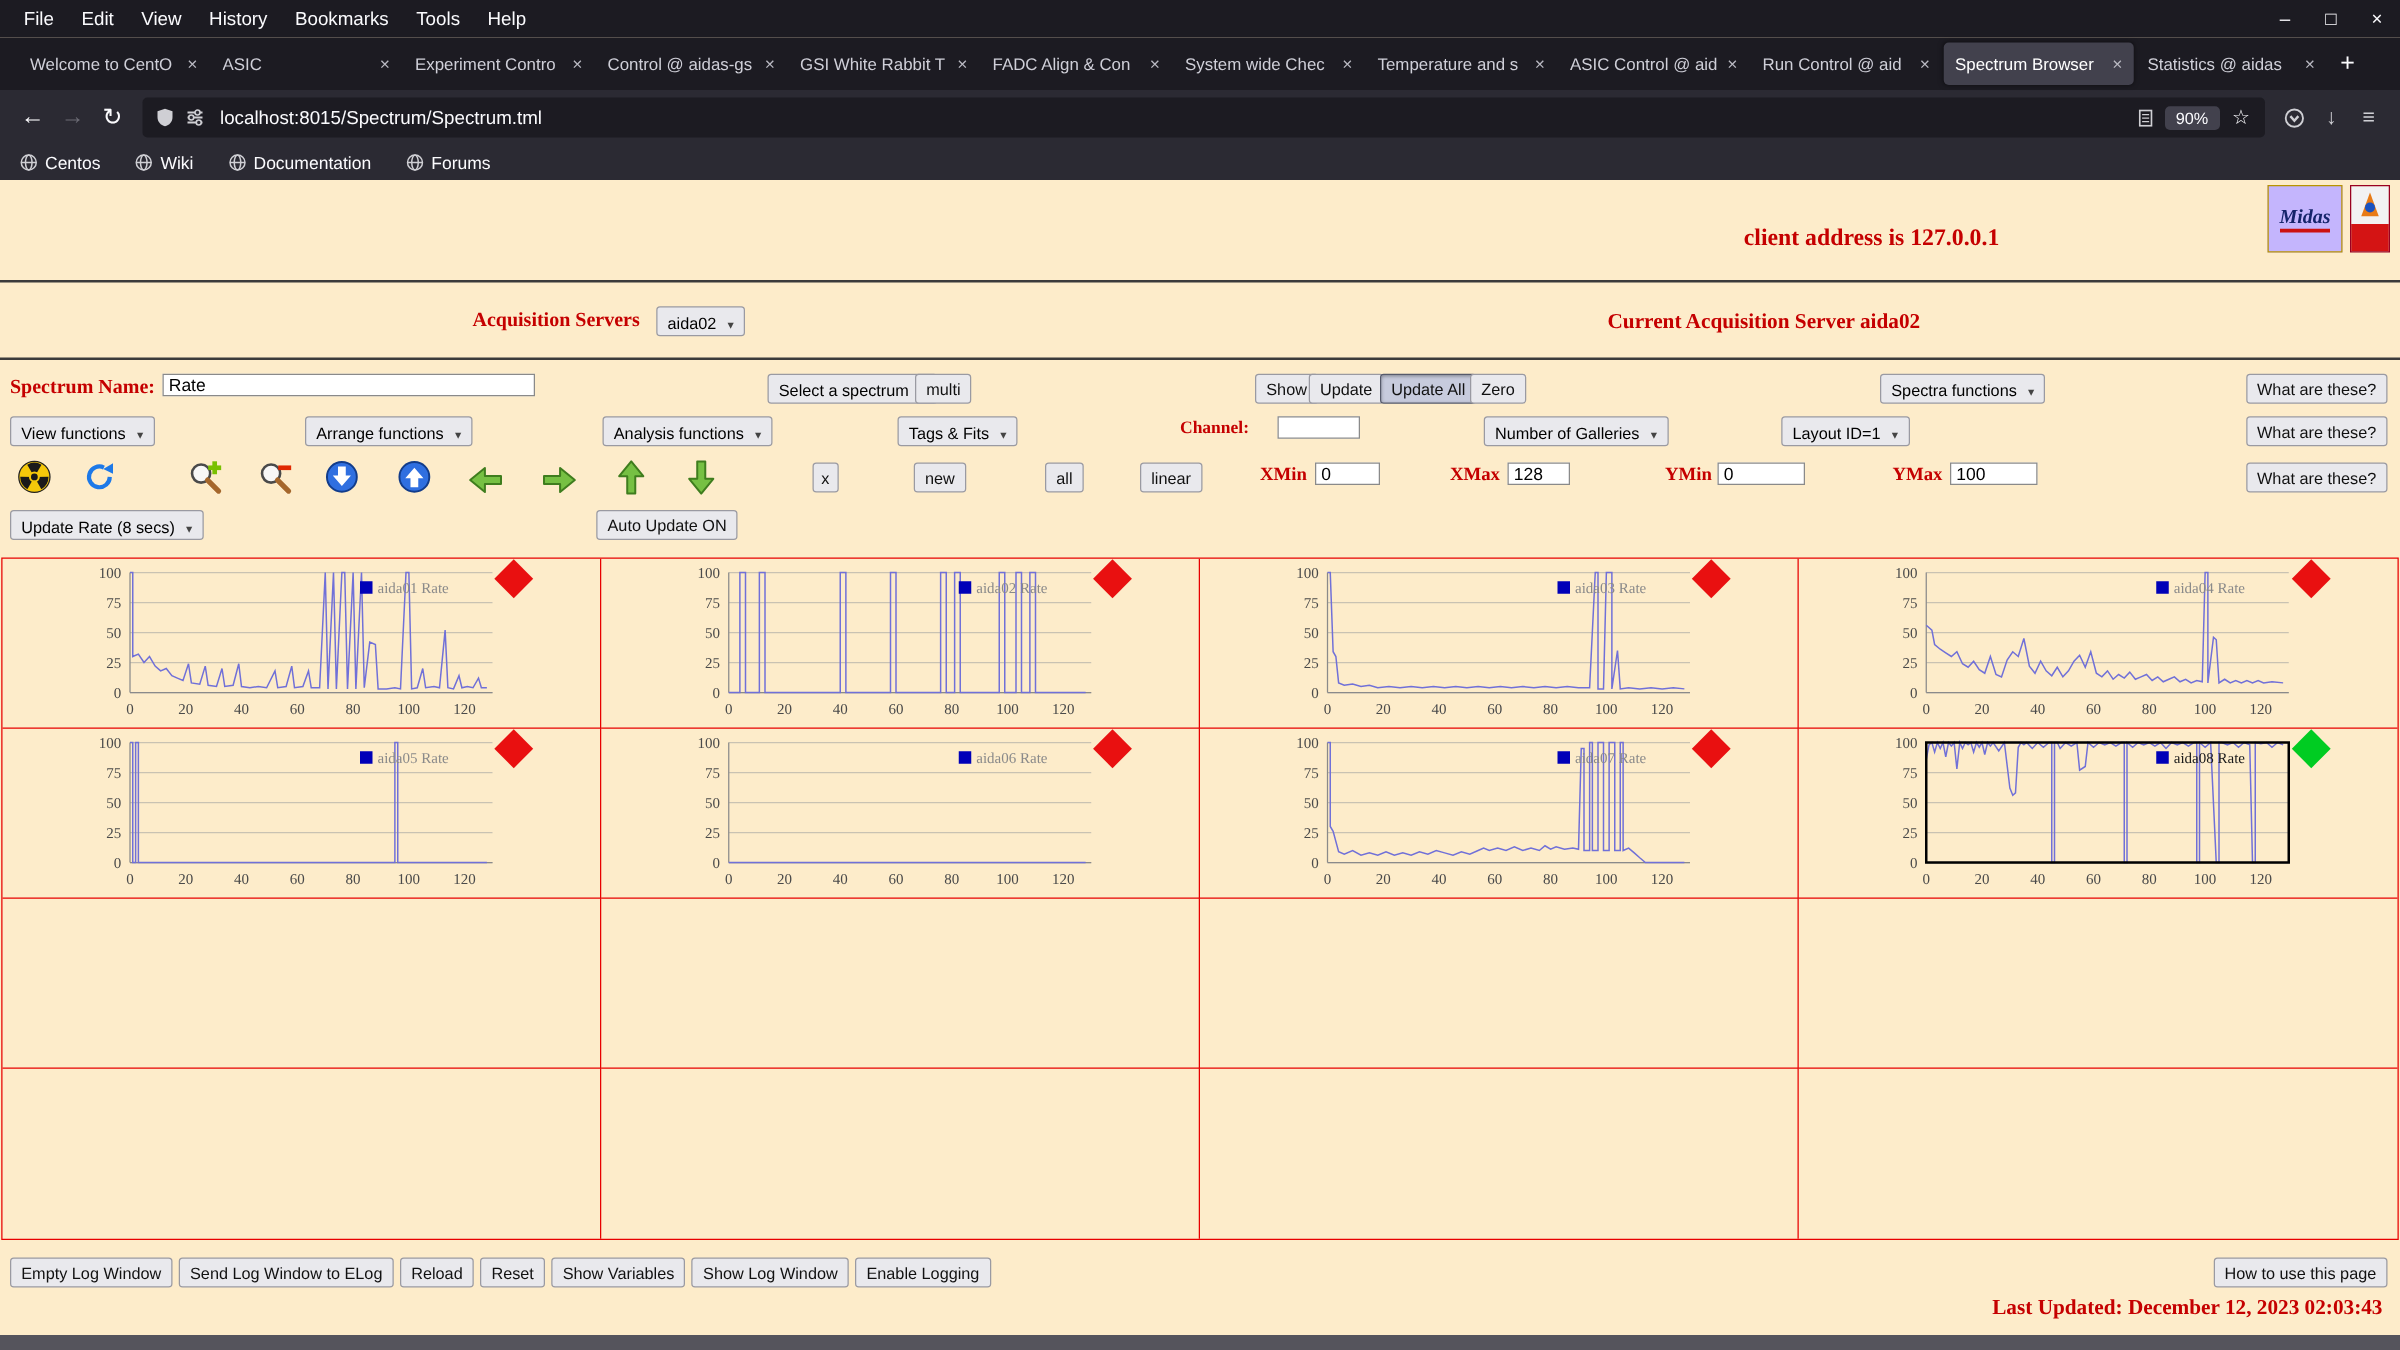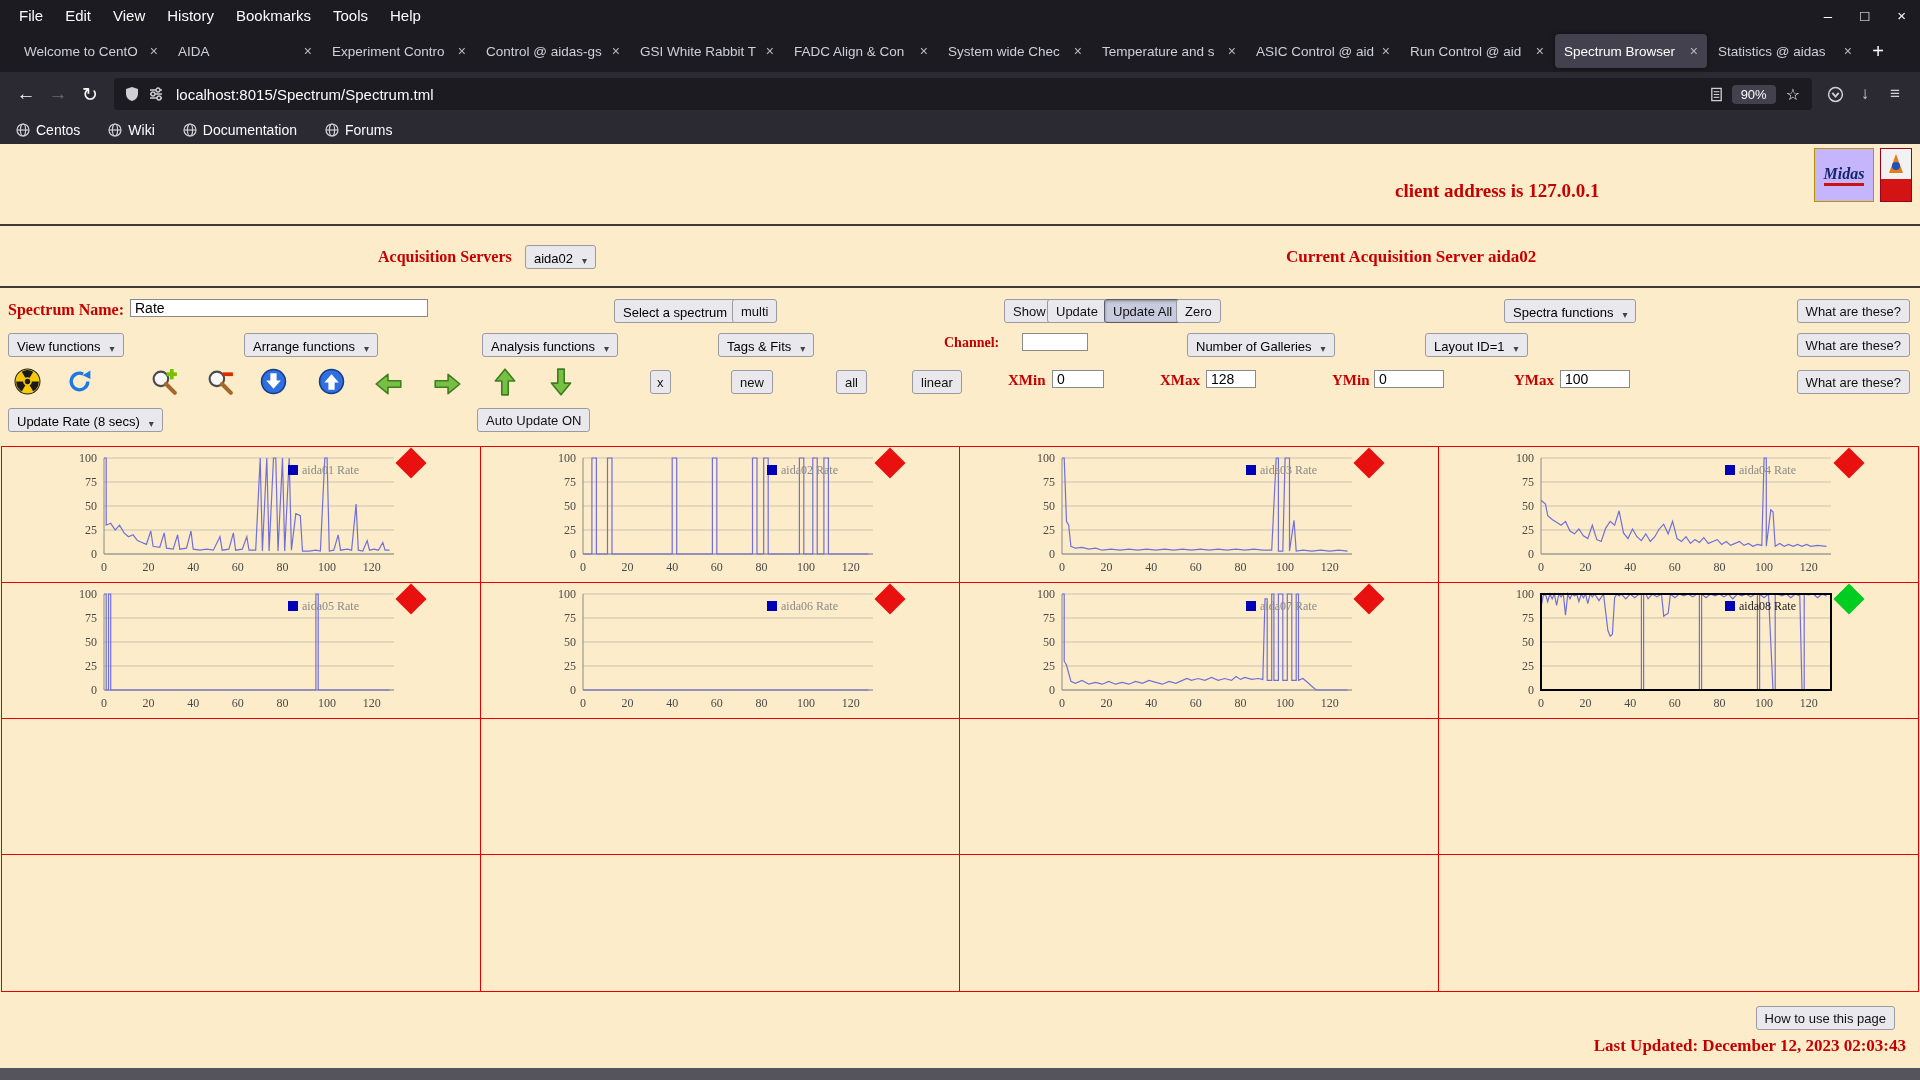--- a/index.html
+++ b/index.html
@@ -50,21 +50,21 @@
   
   .grid{position:absolute;top:302px;left:1px;width:1918px;border:1px solid #e80000;display:grid;grid-template-columns:repeat(4,1fr);grid-template-rows:repeat(4,136px);background:#fdecca}
   .cell{position:relative;border-right:1px solid #e80000;border-bottom:1px solid #e80000}
   .cell:nth-child(4n){border-right:none}
   .cell:nth-child(n+13){border-bottom:none}
   .chart-svg{display:block;margin-left:2px;margin-top:1px}
   .chart-svg text{font-family:"Liberation Serif",serif;font-size:12px;fill:#4a4a4a}
   .marker{position:absolute;top:5px;right:58px;width:22px;height:22px;transform:rotate(45deg);background:#e91010}
 
   .footer-btns{position:absolute;top:862px;left:8px;display:flex;gap:5px}
-  .help-btn{position:absolute;top:862px;right:25px}
+  .help-btn{position:absolute;top:862px;right:10px}
   .last-updated{position:absolute;top:892px;right:14px;font-size:17px}
   .bottom-strip{position:absolute;bottom:0;left:0;width:1920px;height:12px;background:#55545c}
 </style>
 </head>
 <body>
 
 <div class="chrome">
   <div class="menubar">
     <span class="menu-item">File</span>
     <span class="menu-item">Edit</span>
@@ -79,21 +79,21 @@
       <span>×</span>
     </div>
   </div>
 
   <div class="tabbar">
     <div class="tab">
         <span class="tab-label">Welcome to CentO</span>
         <span class="tab-close">×</span>
       </div>
     <div class="tab">
-        <span class="tab-label">AIDA</span>
+        <span class="tab-label">ASIC</span>
         <span class="tab-close">×</span>
       </div>
     <div class="tab">
         <span class="tab-label">Experiment Contro</span>
         <span class="tab-close">×</span>
       </div>
     <div class="tab">
         <span class="tab-label">Control @ aidas-gs</span>
         <span class="tab-close">×</span>
       </div>
@@ -596,18 +596,27 @@
     <div class="cell"></div>
     <div class="cell"></div>
     <div class="cell"></div>
     <div class="cell"></div>
     <div class="cell"></div>
     <div class="cell"></div>
     <div class="cell"></div>
     <div class="cell"></div>
   </div>
 
+  <div class="footer-btns">
+    <button class="btn">Empty Log Window</button>
+    <button class="btn">Send Log Window to ELog</button>
+    <button class="btn">Reload</button>
+    <button class="btn">Reset</button>
+    <button class="btn">Show Variables</button>
+    <button class="btn">Show Log Window</button>
+    <button class="btn">Enable Logging</button>
+  </div>
   <button class="btn help-btn">How to use this page</button>
 
   <div class="rlabel last-updated">Last Updated: December 12, 2023 02:03:43</div>
 </div>
 
 <div class="bottom-strip"></div>
 
 </body></html>

